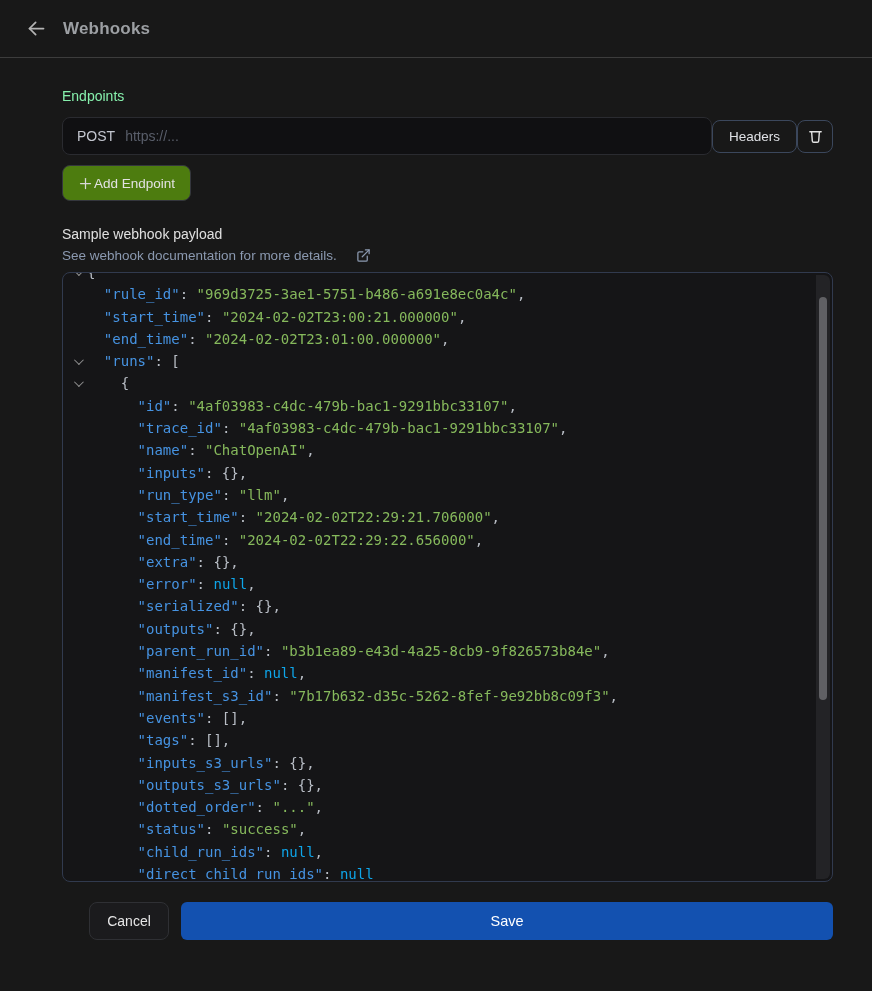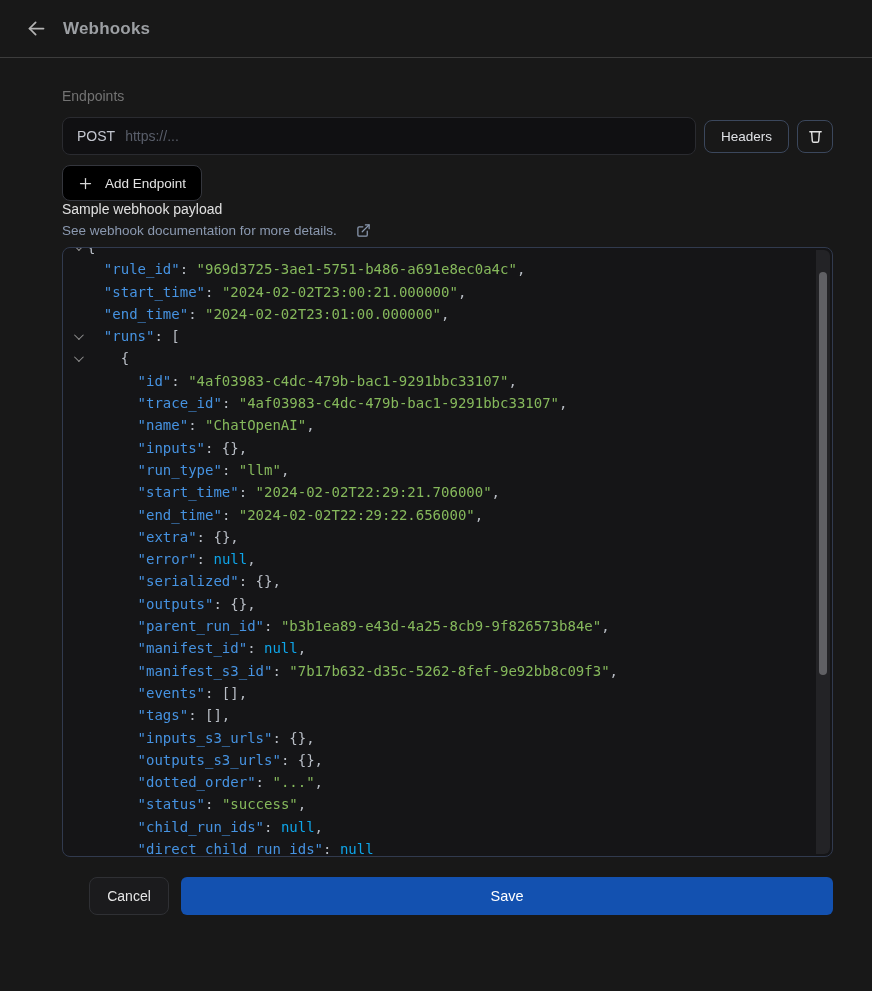--- a/index.html
+++ b/index.html
@@ -21,45 +21,45 @@
   .back-btn{
     background:none;border:none;cursor:pointer;padding:2px;
     display:flex;align-items:center;color:#b4b4b4;
   }
   .header-title{
     margin-left:14px;
     font-size:17px;font-weight:700;color:#9c9fa3;letter-spacing:.2px;
   }
   
   .main{padding:30px 39px 0 62px;}
-  .section-label{font-size:14px;color:#737373;margin-bottom:13px;}
-  .endpoint-row{display:flex;align-items:center;gap:8px;}
+  .section-label{font-size:14px;color:#86efac;margin-bottom:13px;}
+  .endpoint-row{display:flex;align-items:center;gap:0;}
   .url-input{
     flex:1;height:38px;
     background:#101012;border:1px solid #2a2b30;border-radius:8px;
     display:flex;align-items:center;
     padding:0 14px;box-sizing:border-box;
     cursor:text;
   }
   .method{font-size:14px;color:#c3c6cf;margin-right:10px;}
   .placeholder{font-size:14px;color:#595e6a;}
   .slate-btn{
     height:33px;box-sizing:border-box;
     background:transparent;border:1px solid #3b475c;border-radius:8px;
     color:#dfe1e5;font-size:13.5px;font-family:inherit;
     padding:0 16px;cursor:pointer;display:flex;align-items:center;justify-content:center;
   }
   .icon-btn{width:36px;padding:0;color:#e3e3e3;}
   .add-btn{
     margin-top:10px;height:36px;
-    background:#000000;border:1px solid #34363d;border-radius:8px;
+    background:#4d7c0f;border:1px solid #34363d;border-radius:8px;
     color:#e2e2e2;font-size:13.5px;font-family:inherit;
-    padding:0 15px;cursor:pointer;display:flex;align-items:center;gap:12px;
-  }
-  .payload-section{}
+    padding:0 15px;cursor:pointer;display:flex;align-items:center;gap:1px;
+  }
+  .payload-section{margin-top:25px;}
   .payload-label{font-size:14px;color:#e0e0e0;}
   .doc-link{
     margin-top:6px;display:flex;align-items:center;gap:19px;
     font-size:13.5px;color:#8b99b0;cursor:pointer;width:max-content;
   }
   
   .code-block{
     margin-top:9px;position:relative;
     height:610px;box-sizing:border-box;
     background:#151517;

